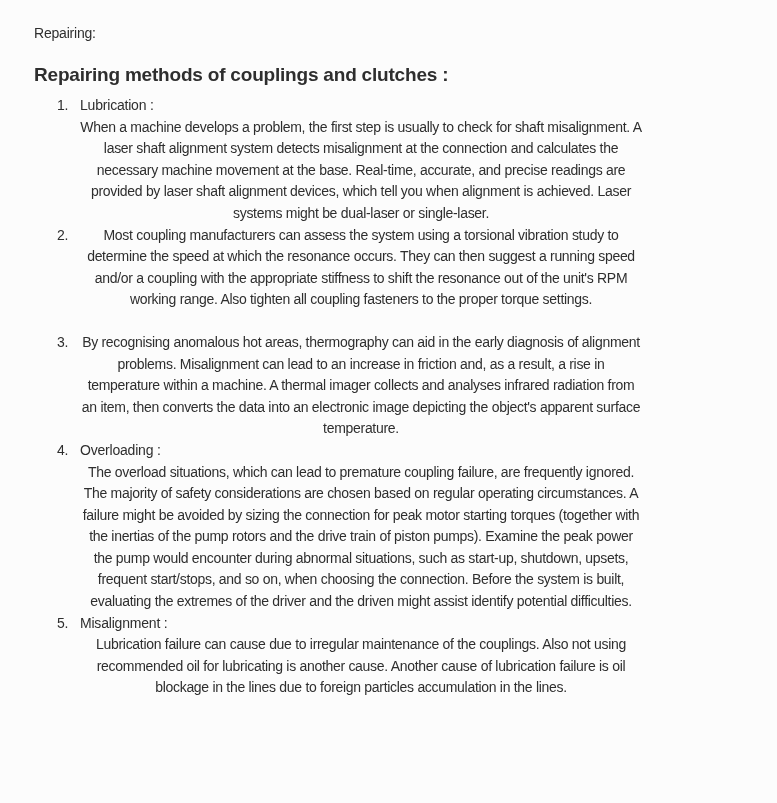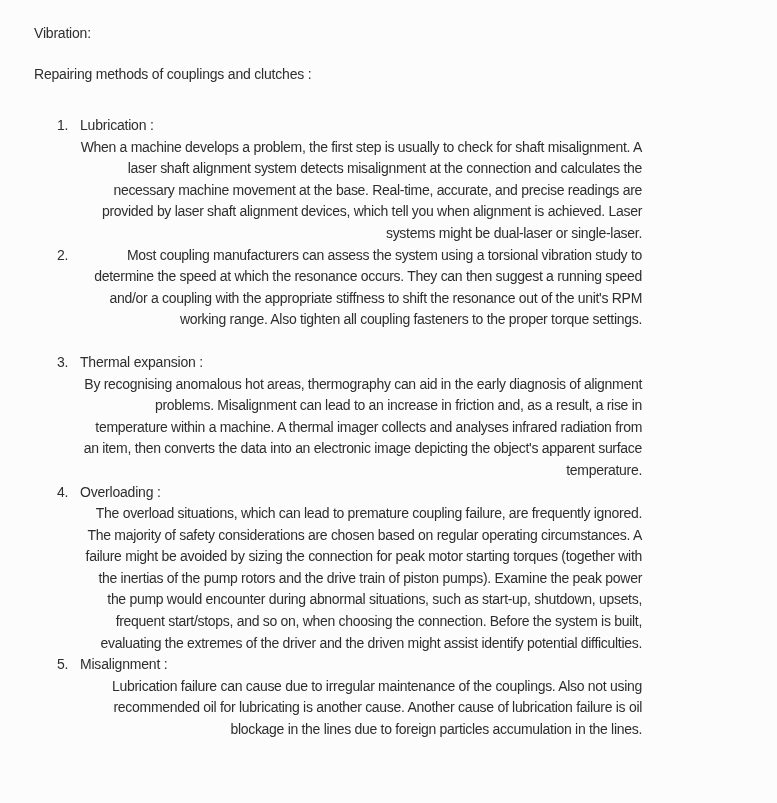--- a/index.html
+++ b/index.html
@@ -17,25 +17,25 @@
     padding: 23px 40px 0 34px;
   }
   .heading {
     font-size: 14px;
     letter-spacing: -0.2px;
     line-height: 21px;
     margin-bottom: 20px;
     font-weight: 400;
   }
   .subheading {
-    font-size: 14px;
+    font-size: 19px;
     letter-spacing: -0.2px;
     line-height: 21px;
-    margin-bottom: 30px;
-    font-weight: 400;
+    margin-bottom: 10px;
+    font-weight: 700;
   }
   .list {
     padding-left: 23px;
   }
   .item {
     display: flex;
     align-items: flex-start;
   }
   .item.spaced {
     margin-top: 21px;
@@ -54,29 +54,29 @@
     font-size: 14px;
     letter-spacing: -0.2px;
     line-height: 21.6px;
     font-weight: 400;
   }
   .item-body {
     font-size: 14px;
     letter-spacing: -0.3px;
     line-height: 21.6px;
     font-weight: 400;
-    text-align: right;
+    text-align: center;
   }
 </style>
 </head>
 <body style="background: rgb(252, 252, 252); color: rgb(46, 46, 46);">
 
 <div class="page">
 
-  <div class="heading">Vibration:</div>
+  <div class="heading">Repairing:</div>
 
   <div class="subheading">Repairing methods of couplings and clutches :</div>
 
   <div class="list">
 
     <div class="item">
       <span class="num">1.</span>
       <div class="item-content">
         <div class="item-title">Lubrication  :</div>
         <p class="item-body">When a machine develops a problem, the first step is usually to check for shaft misalignment. A laser shaft alignment system detects misalignment at the connection and calculates the necessary machine movement at the base. Real-time, accurate, and precise readings are provided by laser shaft alignment devices, which tell you when alignment is achieved. Laser systems might be dual-laser or single-laser.</p>
@@ -86,21 +86,20 @@
     <div class="item">
       <span class="num">2.</span>
       <div class="item-content">
         <p class="item-body">Most coupling manufacturers can assess the system using a torsional vibration study to determine the speed at which the resonance occurs. They can then suggest a running speed and/or a coupling with the appropriate stiffness to shift the resonance out of the unit's RPM working range. Also tighten all coupling fasteners to the proper torque settings.</p>
       </div>
     </div>
 
     <div class="item spaced">
       <span class="num">3.</span>
       <div class="item-content">
-        <div class="item-title">Thermal expansion :</div>
         <p class="item-body">By recognising anomalous hot areas, thermography can aid in the early diagnosis of alignment problems. Misalignment can lead to an increase in friction and, as a result, a rise in temperature within a machine. A thermal imager collects and analyses infrared radiation from an item, then converts the data into an electronic image depicting the object's apparent surface temperature.</p>
       </div>
     </div>
 
     <div class="item">
       <span class="num">4.</span>
       <div class="item-content">
         <div class="item-title">Overloading :</div>
         <p class="item-body">The  overload situations, which can lead to premature coupling failure, are frequently ignored. The majority of safety considerations are chosen based on regular operating circumstances. A failure might be avoided by sizing the connection for peak motor starting torques (together with the inertias of the pump rotors and the drive train of piston pumps). Examine the peak power the pump would encounter during abnormal situations, such as start-up, shutdown, upsets, frequent start/stops, and so on, when choosing the connection. Before the system is built, evaluating the extremes of the driver and the driven might assist identify potential difficulties.</p>
       </div>

